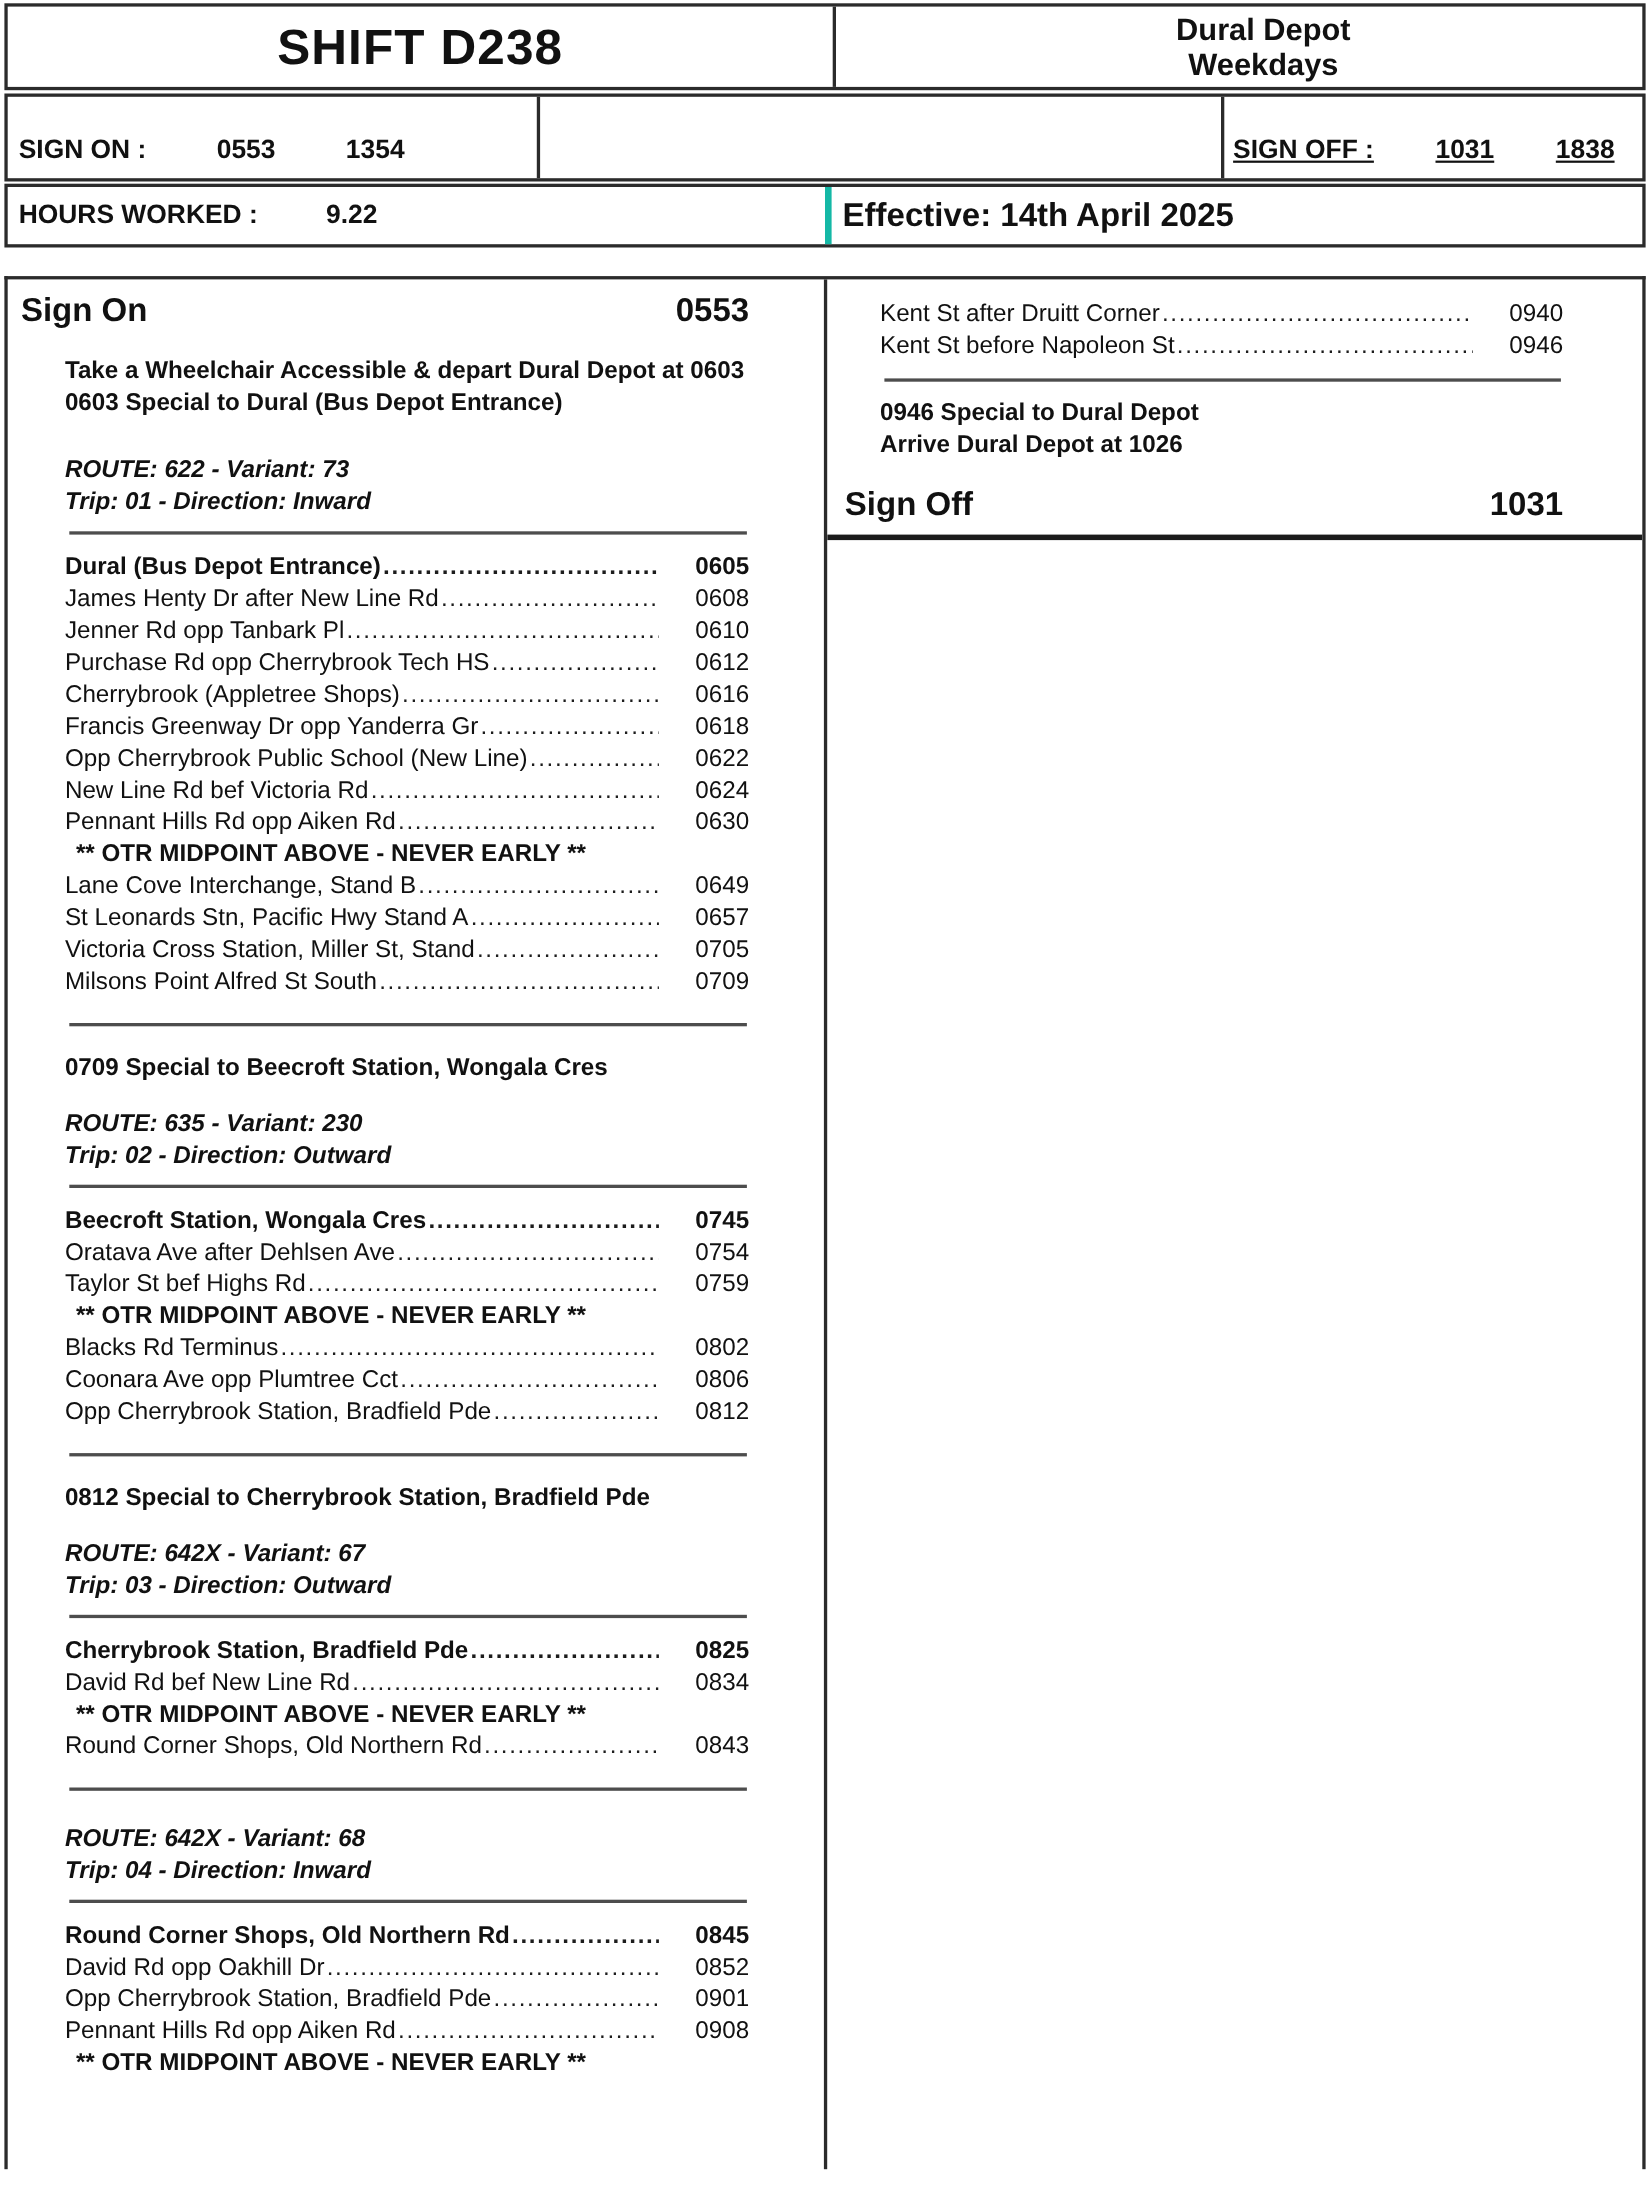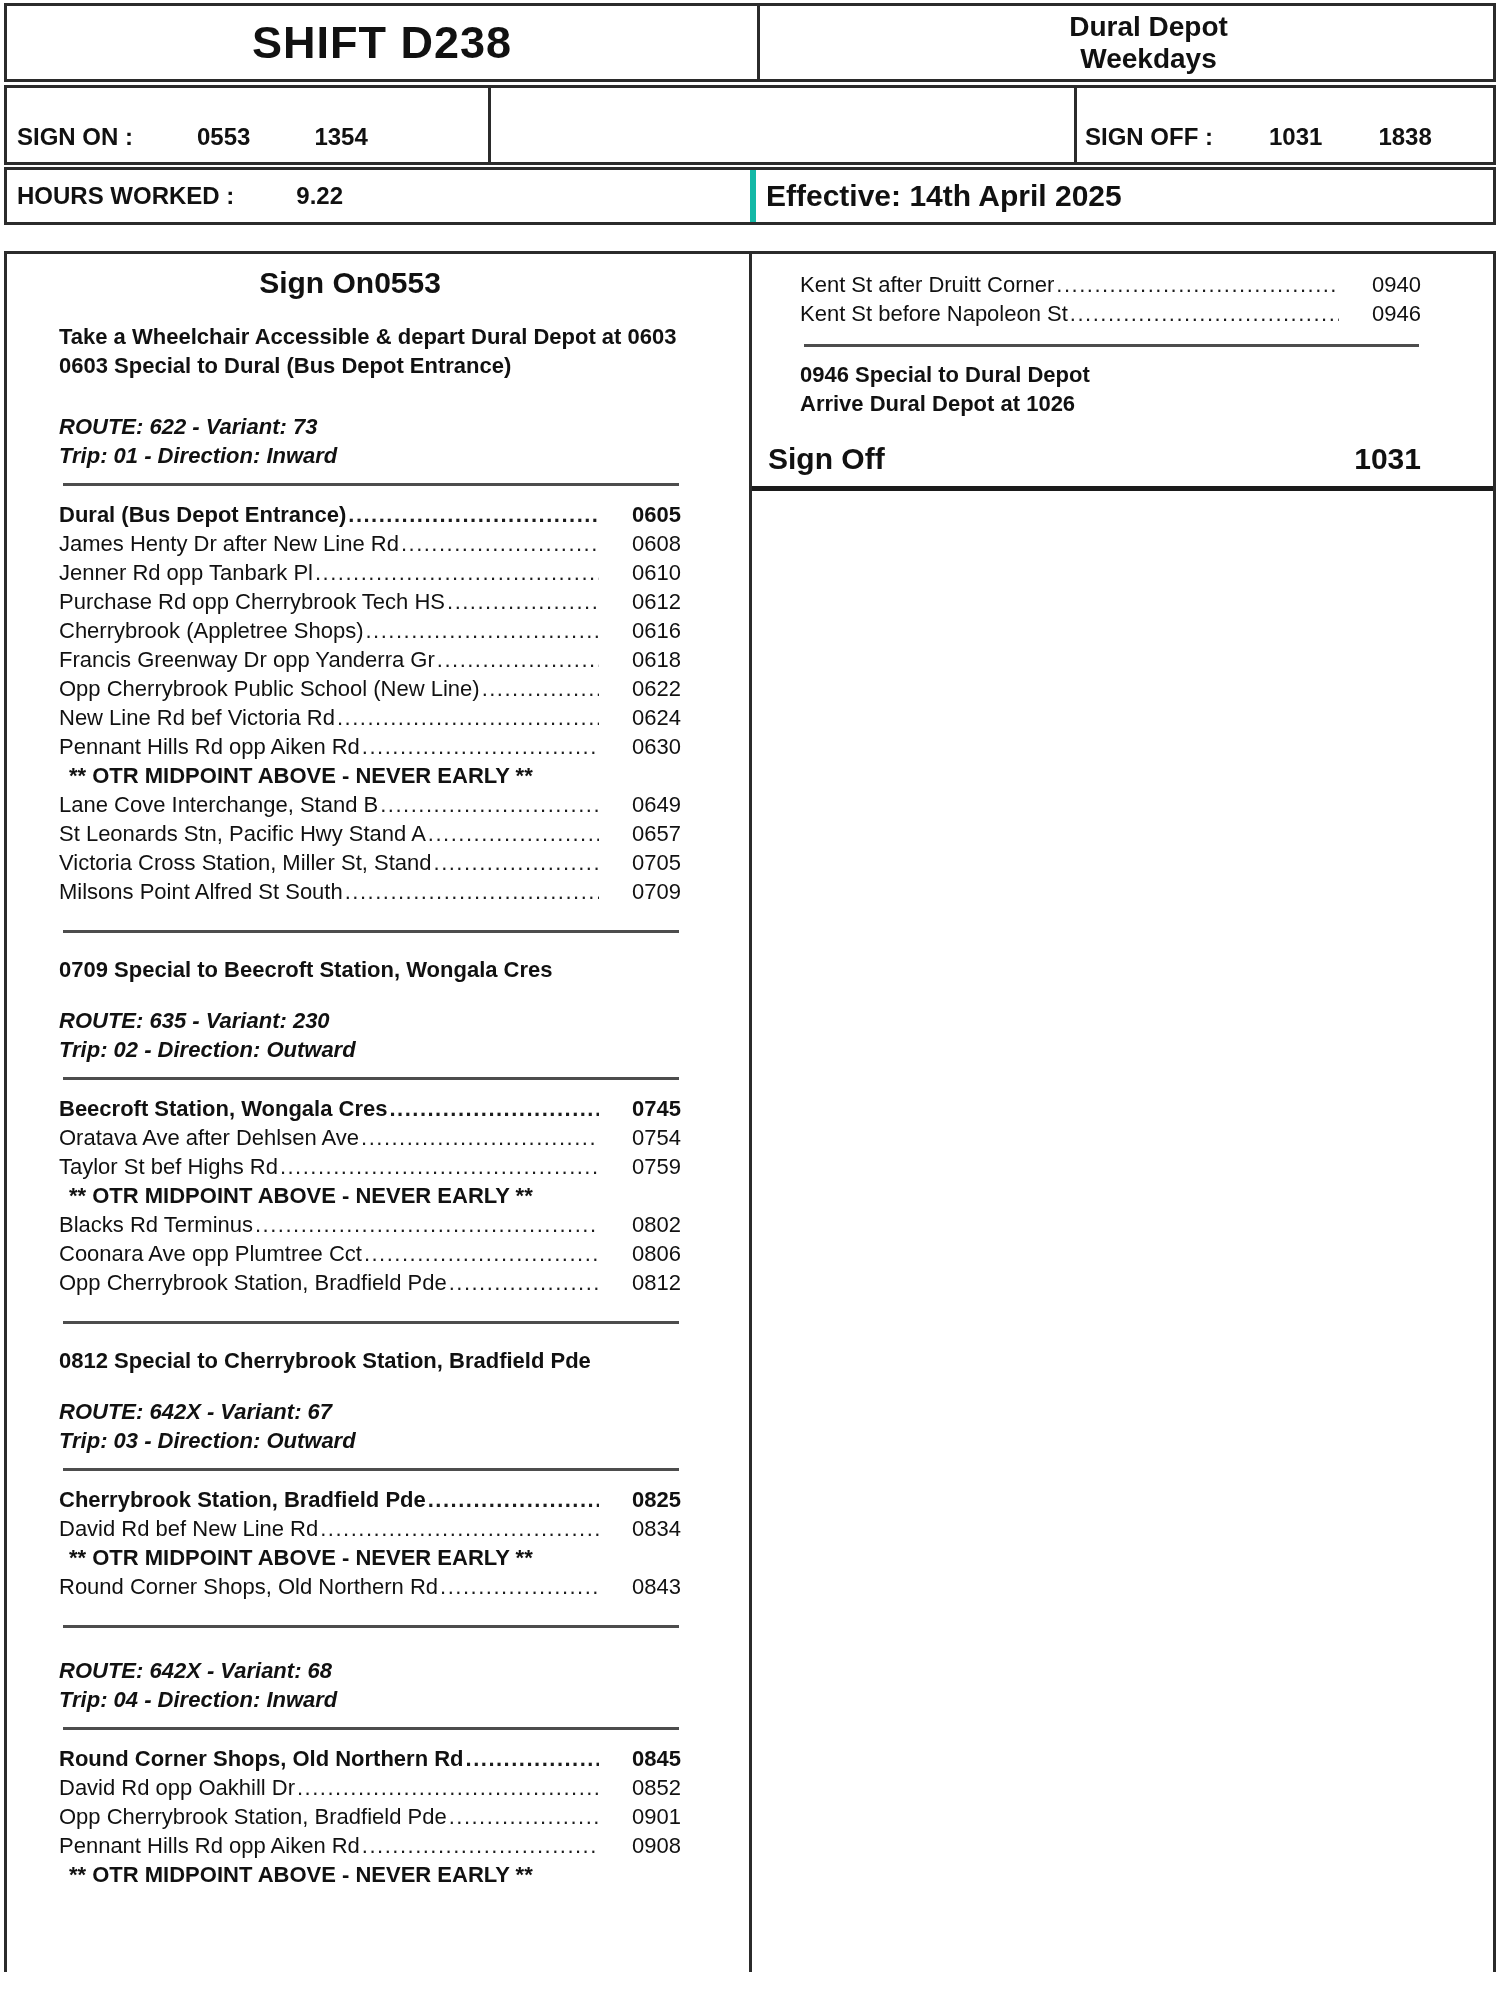--- a/index.html
+++ b/index.html
@@ -14,38 +14,38 @@
   
   .t1 { display:flex; border:3px solid #2b2b2b; height:79px;gap:44px; }
   .t1-left { width:753px; border-right:3px solid #2b2b2b; display:flex; align-items:center; justify-content:center; }
   .t1-title { font-size:45px; font-weight:bold; letter-spacing:1px; }
   .t1-right { flex:1; display:flex; flex-direction:column; align-items:center; justify-content:center; }
   .t1-depot { font-size:28px; font-weight:bold; line-height:32px; }
 
   .t2 { display:flex; border:3px solid #2b2b2b; margin-top:3px; height:80px; }
   .t2-a { width:484px; border-right:3px solid #2b2b2b; display:flex; align-items:flex-end; padding:0 0 11px 10px; }
   .t2-b { flex:1; border-right:3px solid #2b2b2b; }
-  .t2-c { width:416px; display:flex; align-items:flex-end; padding:0 0 11px 8px; }
+  .t2-c { width:380px; display:flex; align-items:flex-end; padding:0 0 11px 8px;text-decoration:underline; }
   .hdr-label, .hdr-time { font-size:24px; font-weight:bold; white-space:nowrap; }
   .t2 .hdr-time { margin-left:64px; }
   .t2-c .hdr-time { margin-left:56px; }
 
   .t3 { display:flex; border:3px solid #2b2b2b; margin-top:2px; height:58px; }
   .t3-a { width:749px; border-right:6px solid #14b8a6; display:flex; align-items:center; padding-left:10px; }
   .t3-a .lbl { font-size:24px; font-weight:bold; }
   .t3-a .val { font-size:24px; font-weight:bold; margin-left:62px; }
   .t3-b { flex:1; display:flex; align-items:center; padding-left:10px; }
   .t3-b .eff { font-size:30px; font-weight:bold; }
 
   
   .main { display:flex; margin-top:26px; height:1721px; border:3px solid #2b2b2b; border-bottom:none; }
   .col-left  { width:745px; border-right:3px solid #2b2b2b; padding:12px 68px 0 12px; overflow:hidden; }
   .col-right { flex:1; padding:16px 72px 0 16px; overflow:hidden; position:relative; }
 
-  .col-heading { display:flex; justify-content:center; align-items:center; height:34px; font-size:30px; font-weight:bold; }
+  .col-heading { display:flex; justify-content:space-between; align-items:center; height:34px; font-size:30px; font-weight:bold; }
   .col-body-l { margin-left:40px; font-size:22px; line-height:29px; }
   .col-body-r { margin-left:32px; font-size:22px; line-height:29px; }
 
   .intro { margin-top:22px; font-weight:bold; }
   .route-block { margin-top:32px; font-weight:bold; font-style:italic; }
   .route-block.after-footer { margin-top:22px; }
   .route-block.after-sep { margin-top:28px; }
   .sep { border-top:3px solid #4d4d4d; margin:13px 2px 0 4px; height:0; }
   .sep.after-stops { margin-top:24px; }
   .sep-r { border-top:3px solid #4d4d4d; margin:16px 2px 0 4px; height:0; }

